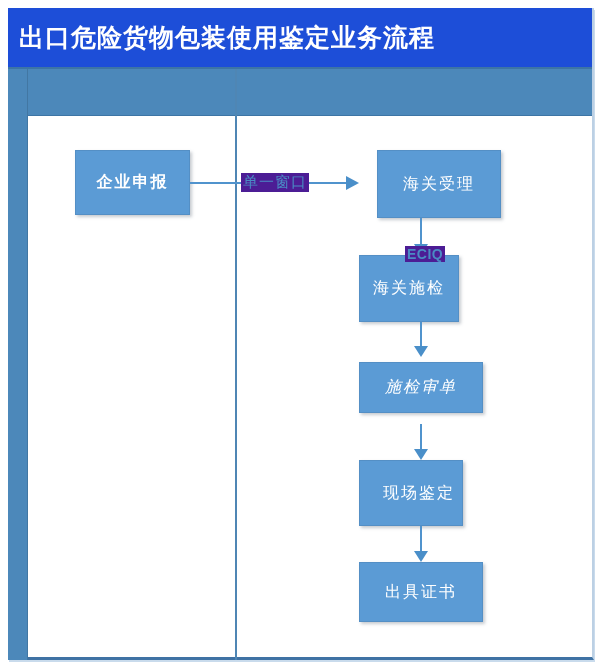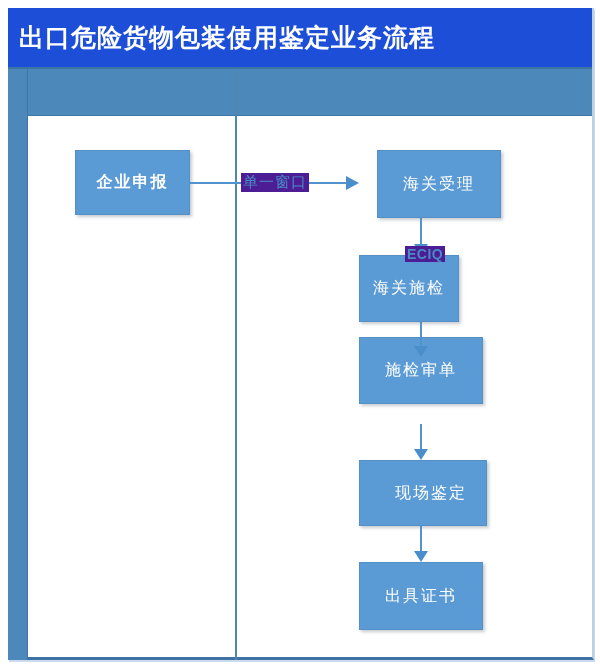--- a/index.html
+++ b/index.html
@@ -50,23 +50,23 @@
   .fbox {
     position:absolute; background:#5b9bd5; border:1px solid #548fc5;
     color:#ffffff; font-size:16px; letter-spacing:2px;
     display:flex; align-items:center; justify-content:center;
     box-shadow:2px 2px 3px rgba(130,140,150,0.45);
     white-space:nowrap;
   }
   .b-apply   { left:67px;  top:142px; width:115px; height:65px;font-weight:bold; }
   .b-step0   { left:369px; top:142px; width:124px; height:68px; }
   .b-step1   { left:351px; top:247px; width:100px; height:67px; }
-  .b-step2   { left:351px; top:329px; width:124px; height:67px; }
-  .b-step3   { left:351px; top:452px; width:128px; height:66px;padding-left:16px; }
-  .b-step4   { left:351px; top:554px; width:124px; height:68px;text-align:right; }
+  .b-step2   { left:351px; top:354px; width:124px; height:51px;font-style:italic; }
+  .b-step3   { left:351px; top:452px; width:104px; height:66px;padding-left:16px; }
+  .b-step4   { left:351px; top:554px; width:124px; height:60px;text-align:right; }
   
   .hline { position:absolute; left:182px; top:174px; width:156px; height:2px; background:#5093cd; }
   .vline { position:absolute; left:412px; width:2px; background:#5093cd; }
   .v1 { top:210px; height:27px; }
   .v2 { top:314px; height:25px; }
   .v3 { top:416px; height:26px; }
   .v4 { top:518px; height:26px; }
   .arr-right {
     position:absolute; left:338px; top:168px; width:0; height:0;
     border-top:7px solid transparent; border-bottom:7px solid transparent;

